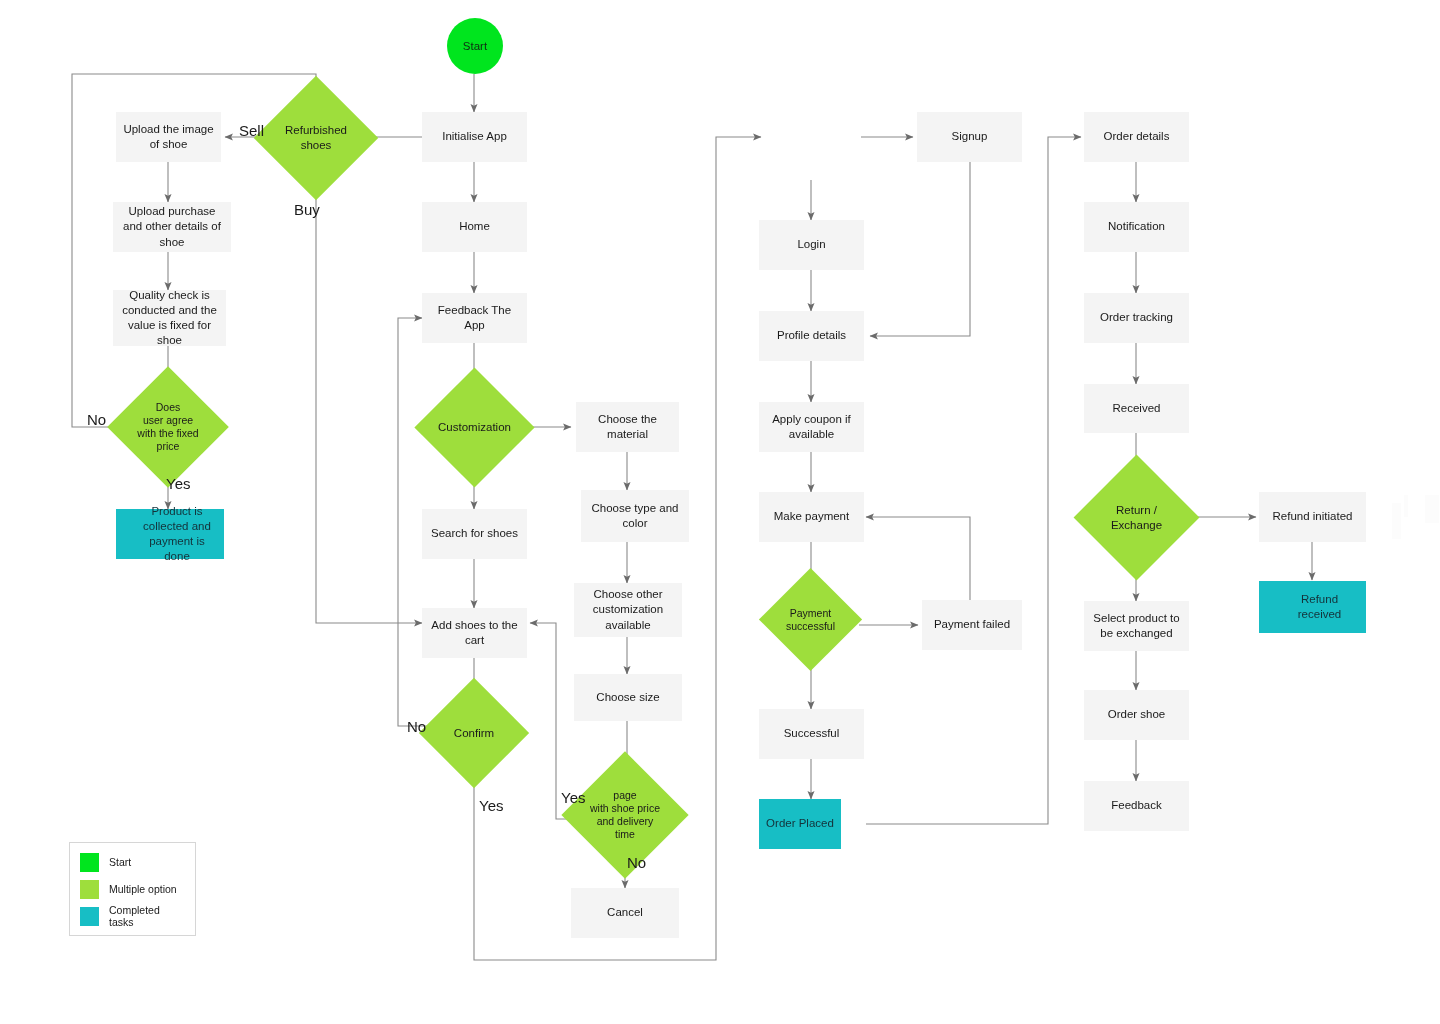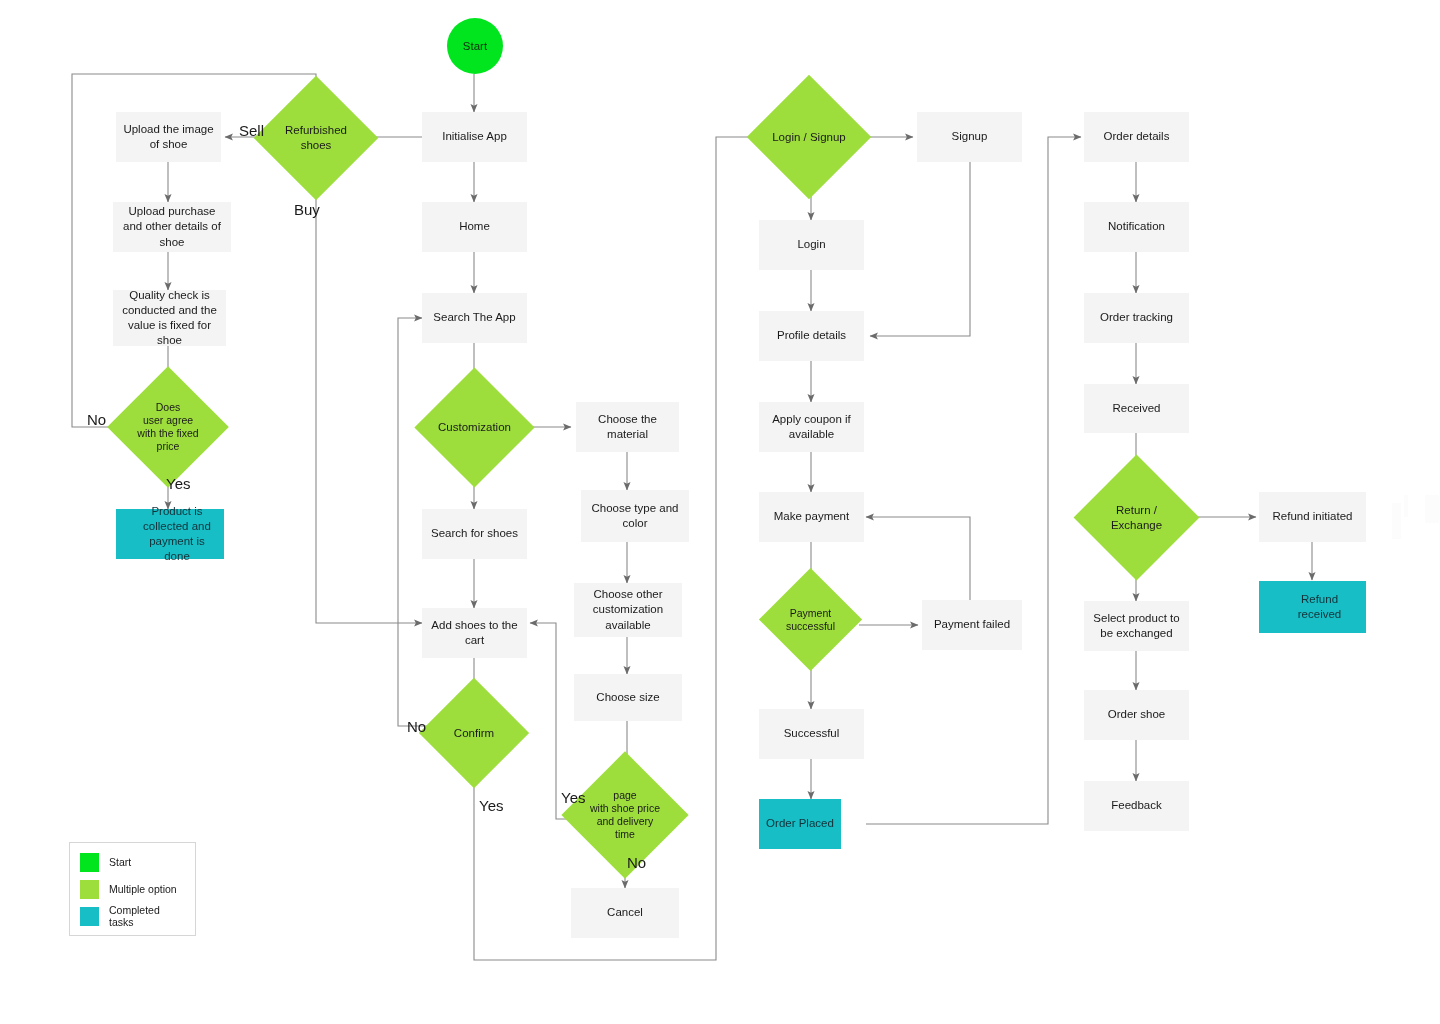--- a/index.html
+++ b/index.html
@@ -143,21 +143,21 @@
 
   <div class="node process" style="left:422px;top:112px;width:105px;height:50px;">
     <span>Initialise App</span>
   </div>
 
   <div class="node process" style="left:422px;top:202px;width:105px;height:50px;">
     <span>Home</span>
   </div>
 
   <div class="node process" style="left:422px;top:293px;width:105px;height:50px;">
-    <span>Search The App</span>
+    <span>Feedback The App</span>
   </div>
 
   <div class="diamond" style="left:432px;top:385px;width:85px;height:85px;">
     <div class="shape"></div>
     <div class="dlabel">Customization</div>
   </div>
 
   <div class="node process" style="left:422px;top:509px;width:105px;height:50px;">
     <span>Search for shoes</span>
   </div>
@@ -222,24 +222,20 @@
     <div class="dlabel" style="font-size:10.5px;line-height:1.22;">page
 with shoe price
 and delivery
 time</div>
   </div>
 
   <div class="node process" style="left:571px;top:888px;width:108px;height:50px;">
     <span>Cancel</span>
   </div>
 
-  <div class="diamond" style="left:765px;top:93px;width:88px;height:88px;">
-    <div class="shape"></div>
-    <div class="dlabel">Login / Signup</div>
-  </div>
 
   <div class="node process" style="left:917px;top:112px;width:105px;height:50px;">
     <span>Signup</span>
   </div>
 
   <div class="node process" style="left:759px;top:220px;width:105px;height:50px;">
     <span>Login</span>
   </div>
 
   <div class="node process" style="left:759px;top:311px;width:105px;height:50px;">

